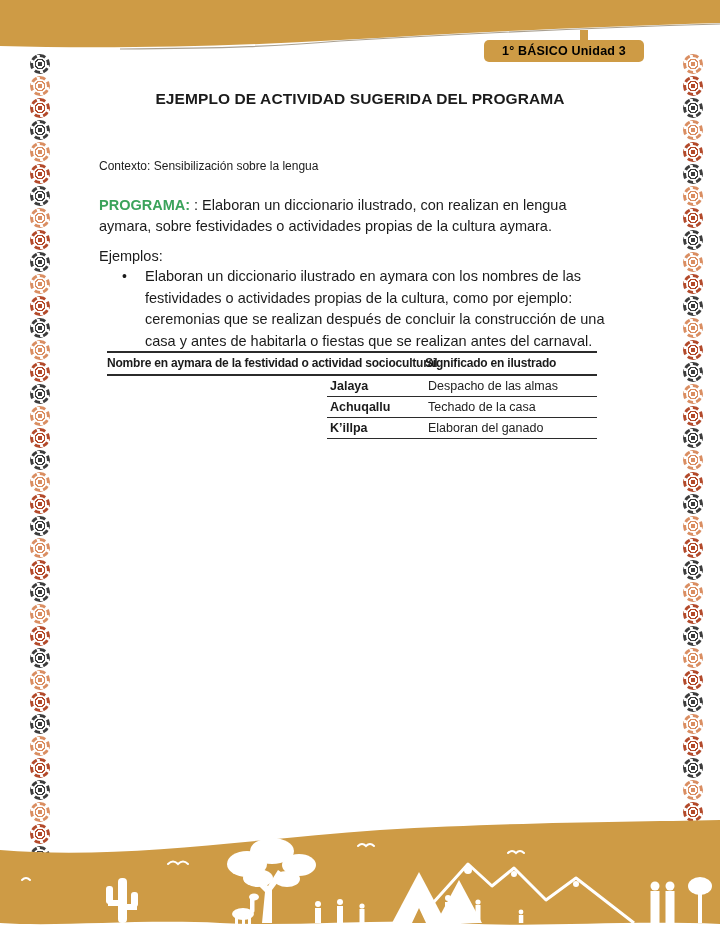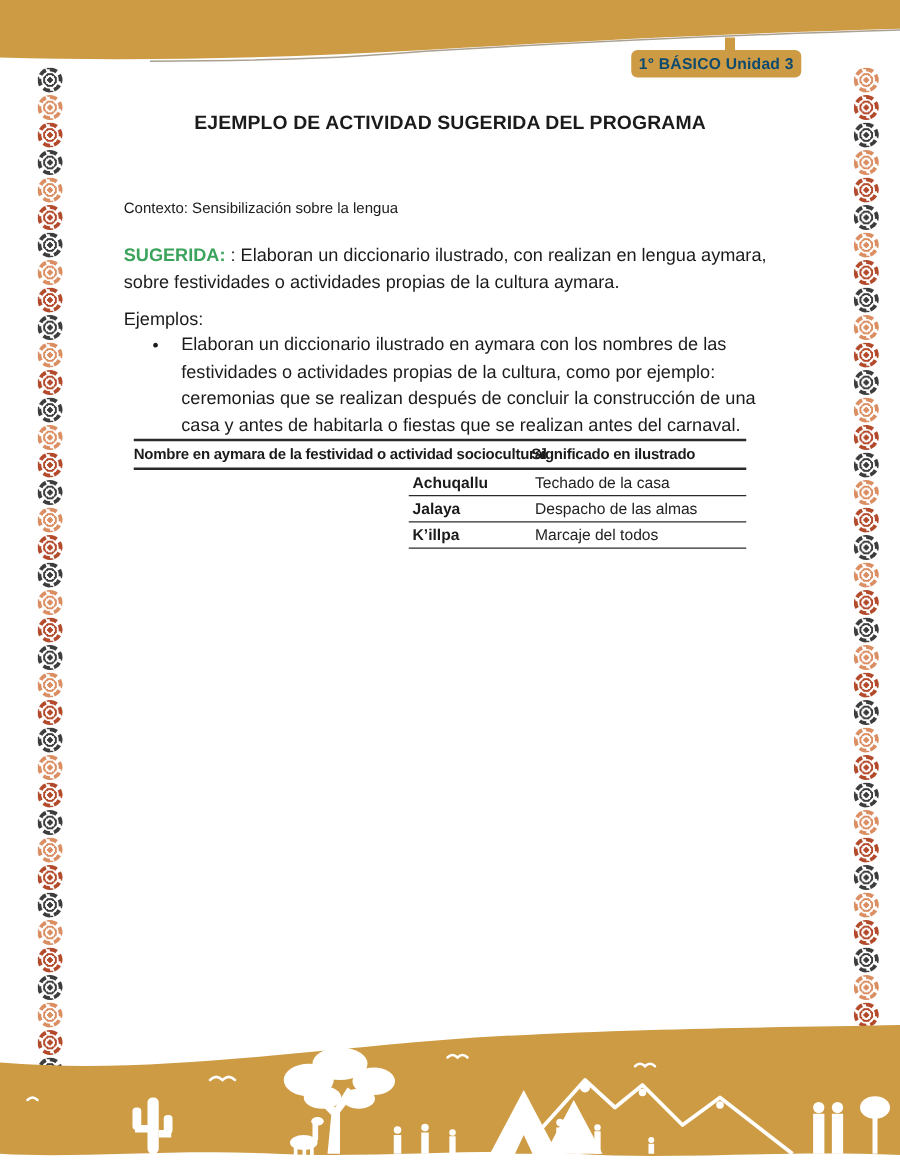--- a/index.html
+++ b/index.html
@@ -5,22 +5,22 @@
   html,body{margin:0;padding:0;background:#ffffff;}
   .page{
     position:relative;width:720px;height:932px;overflow:hidden;background:#ffffff;
     font-family:"Liberation Sans", sans-serif;color:#1b1b1b;
   }
   svg{display:block;}
   .gold{fill:var(--gold);}
   
   .top-band{position:absolute;top:0;left:0;width:720px;height:64px;}
   .unit-badge{
-    position:absolute;left:505px;top:40px;width:136px;height:22px;
-    background:var(--gold);border-radius:5px;color:#0c4a6e;
+    position:absolute;left:484px;top:40px;width:160px;height:22px;
+    background:var(--gold);border-radius:5px;color:#000000;
     font-size:12.5px;font-weight:bold;text-align:center;line-height:22px;
     letter-spacing:.2px;
   }
   
   .border-col{position:absolute;top:54px;display:flex;flex-direction:column;gap:2px;width:20px;}
   .border-left{left:30px;}
   .border-right{left:683px;}
   .motif{
     width:20px;height:20px;box-sizing:border-box;border-radius:50%;
     border:3.5px dashed currentColor;
@@ -149,46 +149,46 @@
       <span class="motif" style="color: rgb(179, 74, 43);"></span>
       <span class="motif" style="color: rgb(61, 61, 61);"></span>
       <span class="motif" style="color: rgb(218, 142, 98);"></span>
     </div>
 
   <div class="title">EJEMPLO DE ACTIVIDAD SUGERIDA DEL PROGRAMA</div>
 
 
   <div class="context-line">Contexto: Sensibilización sobre la lengua</div>
 
-  <p class="activity" style="margin:0"><span class="act-label">SUGERIDA:</span> <span>: Elaboran un diccionario ilustrado, con realizan en lengua aymara, sobre festividades o actividades propias de la cultura aymara.</span></p>
+  <p class="activity" style="margin:0"><span class="act-label">PROGRAMA:</span> <span>: Elaboran un diccionario ilustrado, con realizan en lengua aymara, sobre festividades o actividades propias de la cultura aymara.</span></p>
 
   <div class="examples-label">Ejemplos:</div>
 
   <div class="bullet-block">
     <span class="bullet-dot">•</span>
     <span class="bullet-text">Elaboran un diccionario ilustrado en aymara con los nombres de las festividades o actividades propias de la cultura, como por ejemplo: ceremonias que se realizan después de concluir la construcción de una casa y antes de habitarla o fiestas que se realizan antes del carnaval.</span>
   </div>
 
   <div class="atable">
     <div class="t-head">
       <div class="t-h1">Nombre en aymara de la festividad o actividad sociocultural</div>
       <div class="t-h2">Significado en ilustrado</div>
     </div>
     <div id="table-body">
         <div class="t-row">
+          <span class="t-word">Jalaya</span>
+          <span class="t-meaning">Despacho de las almas</span>
+        </div>
+        <div class="t-row">
           <span class="t-word">Achuqallu</span>
           <span class="t-meaning">Techado de la casa</span>
         </div>
         <div class="t-row">
-          <span class="t-word">Jalaya</span>
-          <span class="t-meaning">Despacho de las almas</span>
-        </div>
-        <div class="t-row">
           <span class="t-word">K’illpa</span>
-          <span class="t-meaning">Marcaje del todos</span>
+          <span class="t-meaning">Elaboran del ganado</span>
         </div>
       </div>
   </div>
 
   <svg class="bottom-band" viewBox="0 0 720 112" aria-hidden="true">
     <path class="gold" d="M0,30 C120,40 240,20 380,10 C520,2 630,2 720,0 L720,112 L0,112 Z"></path>
 
     <path fill="#ffffff" d="M0,112 L0,103 C60,107 140,99 220,103 C300,107 380,98 460,103 C540,108 620,100 720,104 L720,112 Z"></path>
 
     <g>

